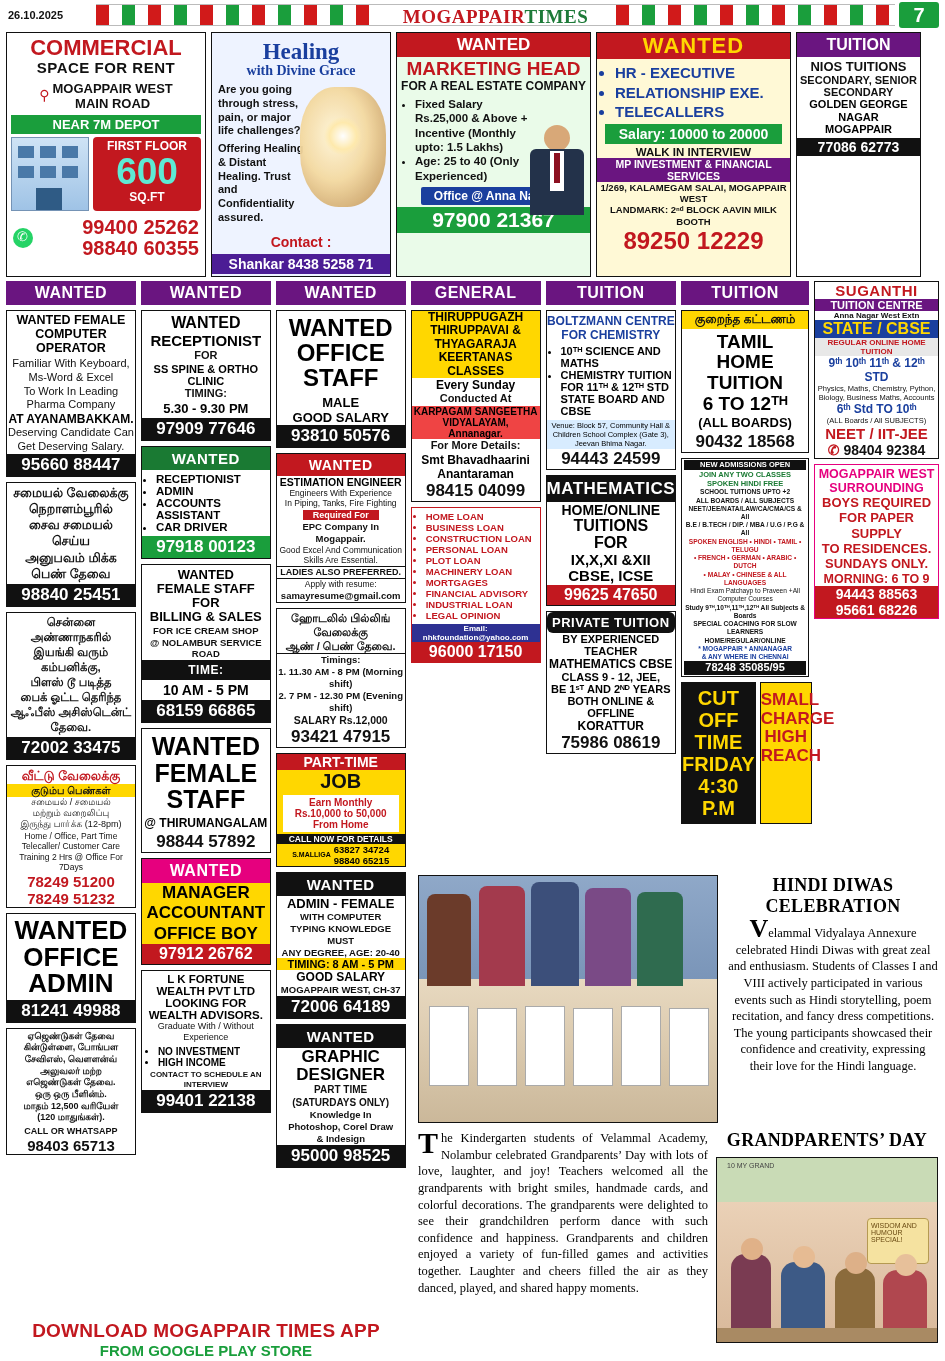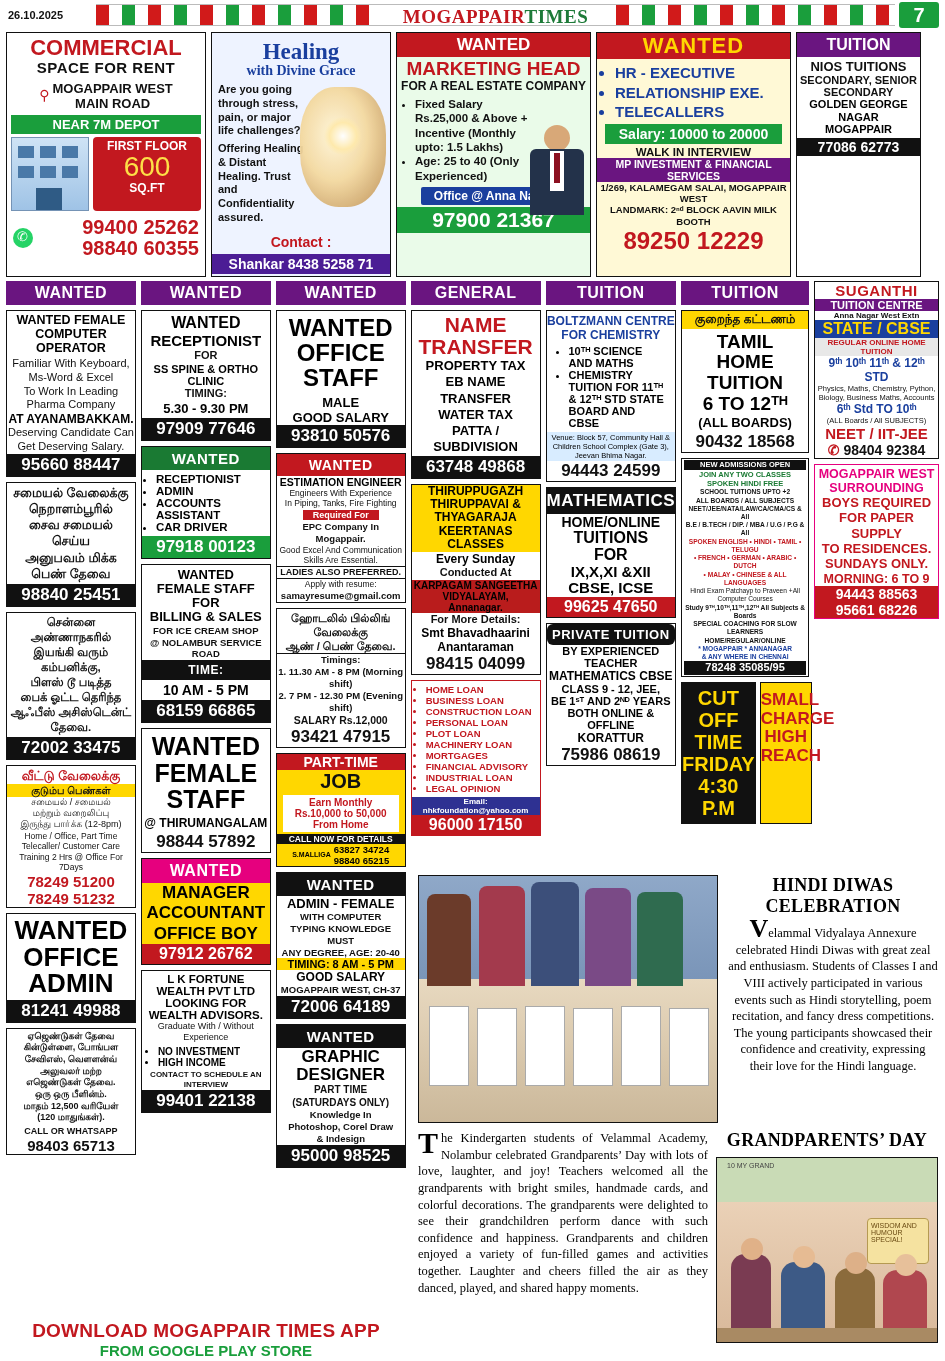--- a/index.html
+++ b/index.html
@@ -30,21 +30,21 @@
              background:#1a9e3c; height:26px; line-height:26px; border-radius:3px; margin-left:4px; }
   .hdr { background:#6a1580; color:#fff; text-align:center; font-weight:bold; font-size:16px; padding:3px 0; letter-spacing:.5px; }
 
   
   .toprow { display:flex; gap:5px; margin-top:2px; height:245px; }
   .t1 { width:200px; background:#fff; border:1px solid #111; display:flex; flex-direction:column; }
   .t1 .l1 { color:#c2181f; font-size:22px; font-weight:bold; text-align:center; margin-top:4px; line-height:1; }
   .t1 .l2 { color:#111; font-size:15px; font-weight:bold; text-align:center; letter-spacing:.5px;}
   .t1 .l3 { background:#fff; color:#111; font-size:13px; font-weight:bold; text-align:center; margin-top:3px; line-height:1.15;}
   .t1 .l4 { background:#1a9e3c; color:#fff; font-size:13px; font-weight:bold; text-align:center; padding:2px 0; margin:3px 4px; }
-  .t1 .big600 { font-size:28px; font-weight:normal; color:#fde047; line-height:1; }
+  .t1 .big600 { font-size:37px; font-weight:bold; color:#5eead4; line-height:1; }
   .t1 .sqft { color:#fff; font-size:12px; font-weight:bold; }
   .t1 .ph { color:#c2181f; font-size:20px; font-weight:bold; text-align:right; line-height:1.05; padding-right:6px;}
   .wa { width:20px; height:20px; border-radius:50%; background:#25D366; display:inline-block; position:relative; }
   .wa:after{ content:"✆"; color:#fff; font-size:13px; position:absolute; left:4px; top:1px;}
 
   .t2 { width:180px; background:#eef3ff; border:1px solid #111; position:relative; }
   .t2 .h { color:#1a3f9e; font-size:23px; font-weight:bold; text-align:center; font-family:"Liberation Serif",serif; margin-top:6px;}
   .t2 .h2 { color:#1a3f9e; font-size:14px; font-weight:bold; text-align:center; font-family:"Liberation Serif",serif; margin-top:-2px;}
   .t2 p { font-size:11px; color:#111; margin:4px 6px; line-height:1.25; font-weight:bold;}
   .t2 .contact { color:#c2181f; font-size:14px; font-weight:bold; text-align:center; }
@@ -457,38 +457,29 @@
         <div class="line" style="white-space:pre-line;font-weight:bold;font-size:9.5px;">Knowledge In
 Photoshop, Corel Draw
 &amp; Indesign</div>
         <div class="phone-black">95000 98525</div>
       </div>
     </div>
 
     <div class="col">
       <div class="hdr">GENERAL</div>
 
-      <div class="ad">
-        <div style="white-space:pre-line;font-size:21px;font-weight:bold;text-align:center;color:#c2181f;line-height:1.05;padding-top:3px;">NAME
-TRANSFER</div>
-        <div style="white-space:pre-line;font-size:13px;font-weight:bold;text-align:center;line-height:1.25;">PROPERTY TAX
-EB NAME TRANSFER
-WATER TAX
-PATTA / SUBDIVISION</div>
-        <div class="phone-black">63748 49868</div>
-      </div>
 
       <div class="ad">
         <div style="white-space:pre-line;background:#ffd700;font-size:12px;font-weight:bold;text-align:center;line-height:1.12;">THIRUPPUGAZH
 THIRUPPAVAI &amp;
 THYAGARAJA
 KEERTANAS CLASSES</div>
         <div class="title" style="font-size:12px;">Every Sunday</div>
         <div class="line" style="font-weight:bold;">Conducted At</div>
-        <div style="white-space:pre-line;background:#b91c1c;font-size:10px;font-weight:bold;text-align:center;">KARPAGAM SANGEETHA VIDYALAYAM,
+        <div style="white-space:pre-line;background:#ef4444;font-size:10px;font-weight:bold;text-align:center;">KARPAGAM SANGEETHA VIDYALAYAM,
 Annanagar.</div>
         <div class="line" style="font-weight:bold;">For More Details:</div>
         <div class="title" style="font-size:12px;">Smt Bhavadhaarini Anantaraman</div>
         <div class="phone-plain">98415 04099</div>
       </div>
 
       <div class="ad" style="border-color:#c2181f;">
         <ul style="margin:3px 2px;padding-left:12px;">
           <li style="font-size:9.5px;font-weight:bold;color:#c2181f;">HOME LOAN</li>
           <li style="font-size:9.5px;font-weight:bold;color:#c2181f;">BUSINESS LOAN</li>
@@ -508,21 +499,21 @@
         <div class="phone-red">96000 17150</div>
       </div>
     </div>
 
     <div class="col">
       <div class="hdr">TUITION</div>
 
       <div class="ad">
         <div style="white-space:pre-line;font-size:12px;font-weight:bold;text-align:center;padding-top:3px;color:#1a3f9e;">BOLTZMANN CENTRE
 FOR CHEMISTRY</div>
-        <ul style="margin:3px 10px;padding-left:12px;">
+        <ul style="margin:3px 2px;padding-left:12px;">
           <li style="font-size:11px;font-weight:bold;">10ᵀᴴ SCIENCE AND MATHS</li>
           <li style="font-size:11px;font-weight:bold;">CHEMISTRY TUITION FOR 11ᵀᴴ &amp; 12ᵀᴴ STD STATE BOARD AND CBSE</li>
         </ul>
         <div style="background:#d8ecff;font-size:7.5px;text-align:center;padding:1px;">Venue: Block 57, Community Hall &amp; Children  School Complex (Gate 3), Jeevan Bhima Nagar.</div>
         <div class="phone-plain">94443 24599</div>
       </div>
 
       <div class="ad">
         <div class="hdr hdr-black" style="font-size:17px;">MATHEMATICS</div>
         <div class="title" style="font-size:14px;">HOME/ONLINE</div>

